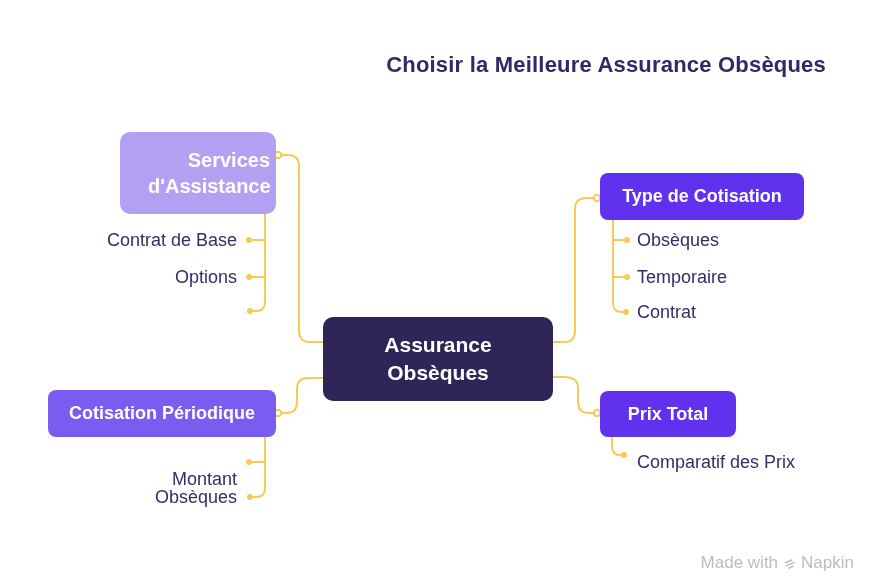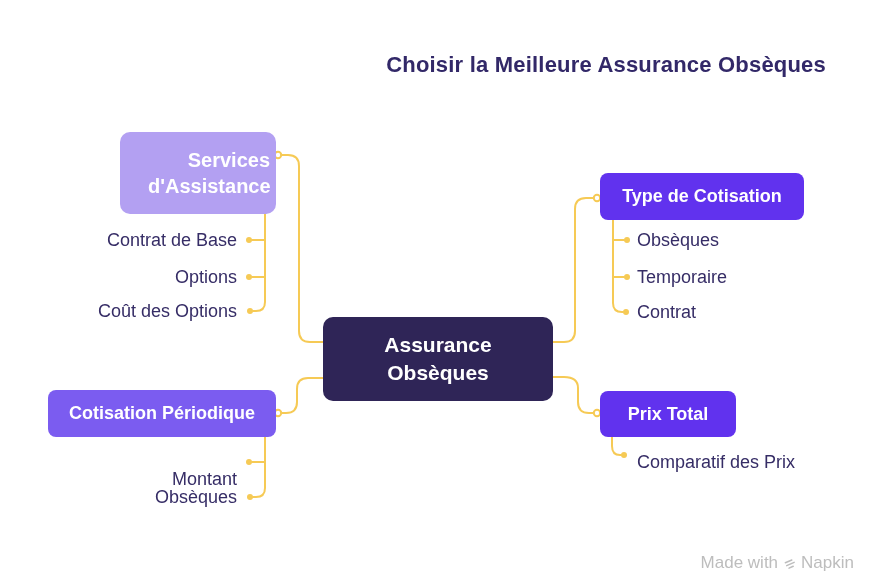--- a/index.html
+++ b/index.html
@@ -130,21 +130,20 @@
     <circle class="dot" cx="627" cy="277" r="3"></circle>
     <circle class="dot" cx="626" cy="312" r="3"></circle>
     <circle class="dot" cx="624" cy="455" r="3"></circle>
   </svg>
 
   <div class="node node-services">
     <span class="lbl">Services d'Assistance</span>
   </div>
   <div class="leaf r" style="top:227px;">Contrat de Base</div>
   <div class="leaf r" style="top:264px;">Options</div>
-  <div class="leaf r" style="top:298px;">Coût des Options</div>
 
   <div class="node node-cotisation">
     <span class="lbl">Cotisation Périodique</span>
   </div>
   <div class="leaf r" style="top:466px;">Montant</div>
   <div class="leaf r" style="top:484px;">Obsèques</div>
 
   <div class="node node-type">
     <span class="lbl">Type de Cotisation</span>
   </div>

